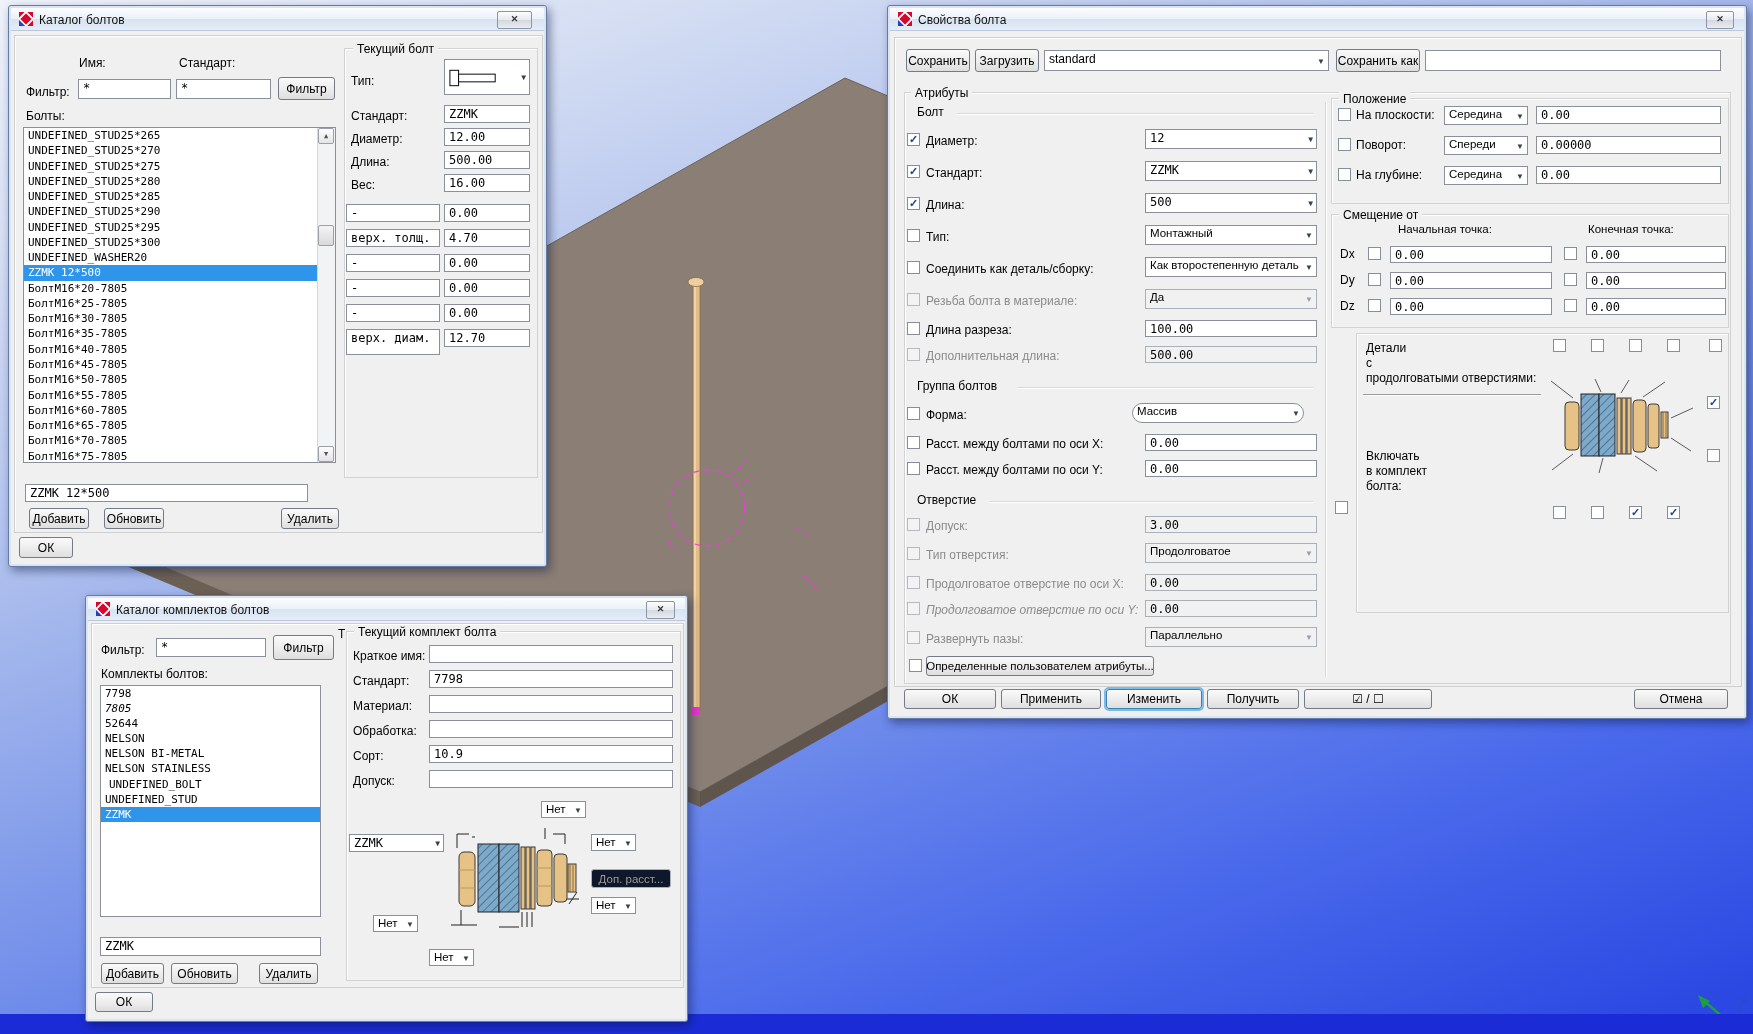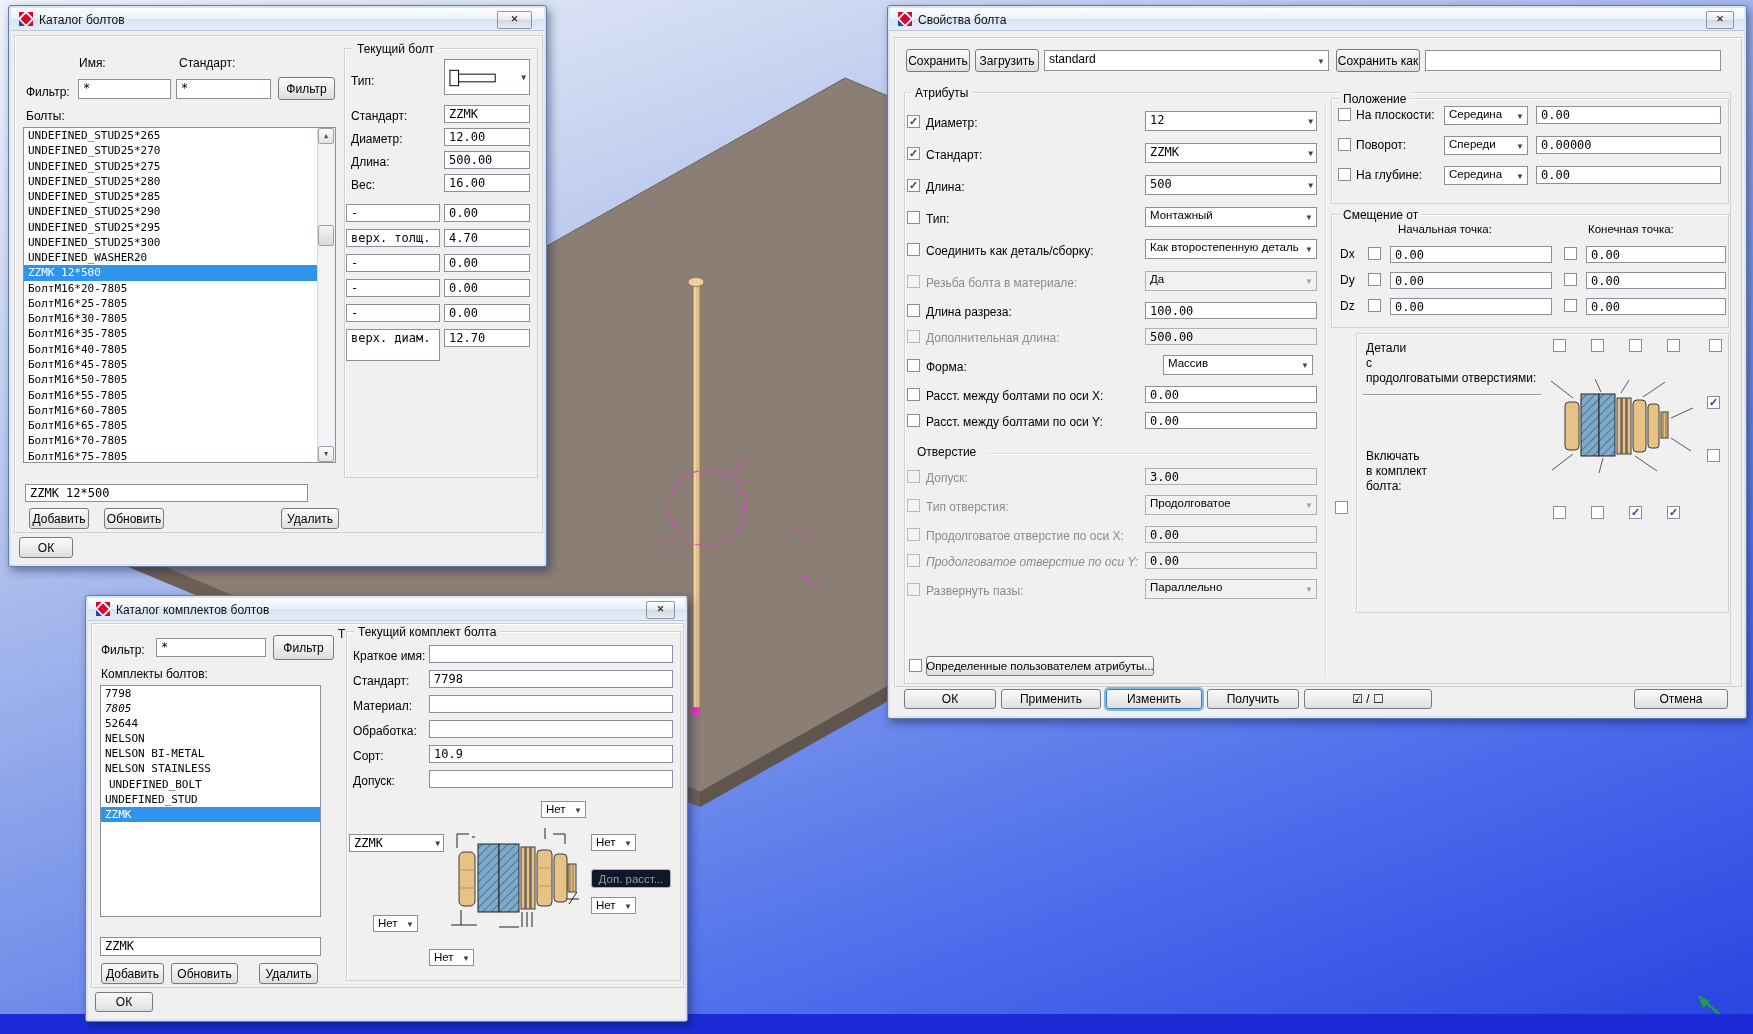--- a/index.html
+++ b/index.html
@@ -175,21 +175,21 @@
     <div class="inp" style="left: 337px; top: 198px; width: 94px; height: 18px;">-</div>
     <div class="inp" style="left: 435px; top: 198px; width: 86px; height: 18px;">0.00</div>
     <div class="inp" style="left: 337px; top: 223px; width: 94px; height: 18px;">верх. толщ.</div>
     <div class="inp" style="left: 435px; top: 223px; width: 86px; height: 18px;">4.70</div>
     <div class="inp" style="left: 337px; top: 248px; width: 94px; height: 18px;">-</div>
     <div class="inp" style="left: 435px; top: 248px; width: 86px; height: 18px;">0.00</div>
     <div class="inp" style="left: 337px; top: 273px; width: 94px; height: 18px;">-</div>
     <div class="inp" style="left: 435px; top: 273px; width: 86px; height: 18px;">0.00</div>
     <div class="inp" style="left: 337px; top: 298px; width: 94px; height: 18px;">-</div>
     <div class="inp" style="left: 435px; top: 298px; width: 86px; height: 18px;">0.00</div>
-    <div class="inp" style="left: 337px; top: 323px; width: 94px; height: 32px;">верх. диам.</div>
+    <div class="inp" style="left: 337px; top: 323px; width: 94px; height: 26px;">верх. диам.</div>
     <div class="inp" style="left: 435px; top: 323px; width: 86px; height: 18px;">12.70</div>
   </div>
 
 <div class="win" id="win2" style="left:85px;top:595px;width:601px;height:425px">
   <div class="titlebar">
     <svg class="ticon" viewBox="0 0 14 14">
       <rect width="14" height="14" fill="#d5082f"></rect>
       <path d="M0 7 L7 0 L14 7 L7 14 Z" fill="none" stroke="#fff" stroke-width="1.8"></path>
       <path d="M0 14 L0 8 L6 14 Z" fill="#1d43c8"></path>
     </svg>
@@ -300,20 +300,24 @@
   <div class="btn" style="left:87px;top:43px;width:64px;height:23px">Загрузить</div>
   <div class="inp combo sans" style="left:156px;top:44px;width:285px;height:21px;font-size:12px"><span>standard</span><span class="arr">▼</span></div>
   <div class="btn" style="left:448px;top:43px;width:84px;height:23px">Сохранить как</div>
   <div class="inp" style="left:537px;top:44px;width:296px;height:21px"></div>
 
   <div class="gb" style="left:16px;top:86px;width:825px;height:590px"></div>
   <div class="gl" style="left:23px;top:80px">Атрибуты</div>
   <div class="vline" style="left:437px;top:96px;height:575px"></div>
 
   <div id="attr-rows">
+      <div class="shead" style="height: 18px;">
+        <span class="sectxt">Болт</span>
+        <div class="secline" style="left: 52px;"></div>
+      </div>
       <div class="arow" style="height: 32px;">
         <span class="cb on" style="left: 2px; top: 9px;"></span>
         <span class="lbl" style="left: 21px; top: 10px;">Диаметр:</span>
         <div class="inp combo" style="right: 0px; top: 5px; width: 172px; height: 20px; position: absolute;"><span>12</span><span class="arr">▼</span></div>
       </div>
       <div class="arow" style="height: 32px;">
         <span class="cb on" style="left: 2px; top: 9px;"></span>
         <span class="lbl" style="left: 21px; top: 10px;">Стандарт:</span>
         <div class="inp combo" style="right: 0px; top: 5px; width: 172px; height: 20px; position: absolute;"><span>ZZMK</span><span class="arr">▼</span></div>
       </div>
@@ -340,24 +344,28 @@
       <div class="arow" style="height: 26px;">
         <span class="cb" style="left: 2px; top: 6px;"></span>
         <span class="lbl" style="left: 21px; top: 7px;">Длина разреза:</span>
         <div class="inp" style="right: 0px; top: 4px; width: 172px; height: 17px; position: absolute;">100.00</div>
       </div>
       <div class="arow" style="height: 26px;">
         <span class="cb dis" style="left: 2px; top: 6px;"></span>
         <span class="lbl dis" style="left: 21px; top: 7px;">Дополнительная длина:</span>
         <div class="inp dis" style="right: 0px; top: 4px; width: 172px; height: 17px; position: absolute;">500.00</div>
       </div>
+      <div class="shead" style="height: 30px;">
+        <span class="sectxt">Группа болтов</span>
+        <div class="secline" style="left: 112px;"></div>
+      </div>
       <div class="arow" style="height: 32px;">
         <span class="cb" style="left: 2px; top: 9px;"></span>
         <span class="lbl" style="left: 21px; top: 10px;">Форма:</span>
-        <div class="inp combo sans" style="right: 4px; top: 5px; width: 150px; height: 20px; position: absolute;"><span>Массив</span><span class="arr">▼</span></div>
+        <div class="inp combo sans" style="right: 13px; top: 5px; width: 172px; height: 20px; position: absolute; border-radius: 10px;"><span>Массив</span><span class="arr">▼</span></div>
       </div>
       <div class="arow" style="height: 26px;">
         <span class="cb" style="left: 2px; top: 6px;"></span>
         <span class="lbl" style="left: 21px; top: 7px;">Расст. между болтами по оси X:</span>
         <div class="inp" style="right: 0px; top: 4px; width: 172px; height: 17px; position: absolute;">0.00</div>
       </div>
       <div class="arow" style="height: 26px;">
         <span class="cb" style="left: 2px; top: 6px;"></span>
         <span class="lbl" style="left: 21px; top: 7px;">Расст. между болтами по оси Y:</span>
         <div class="inp" style="right: 0px; top: 4px; width: 172px; height: 17px; position: absolute;">0.00</div>

